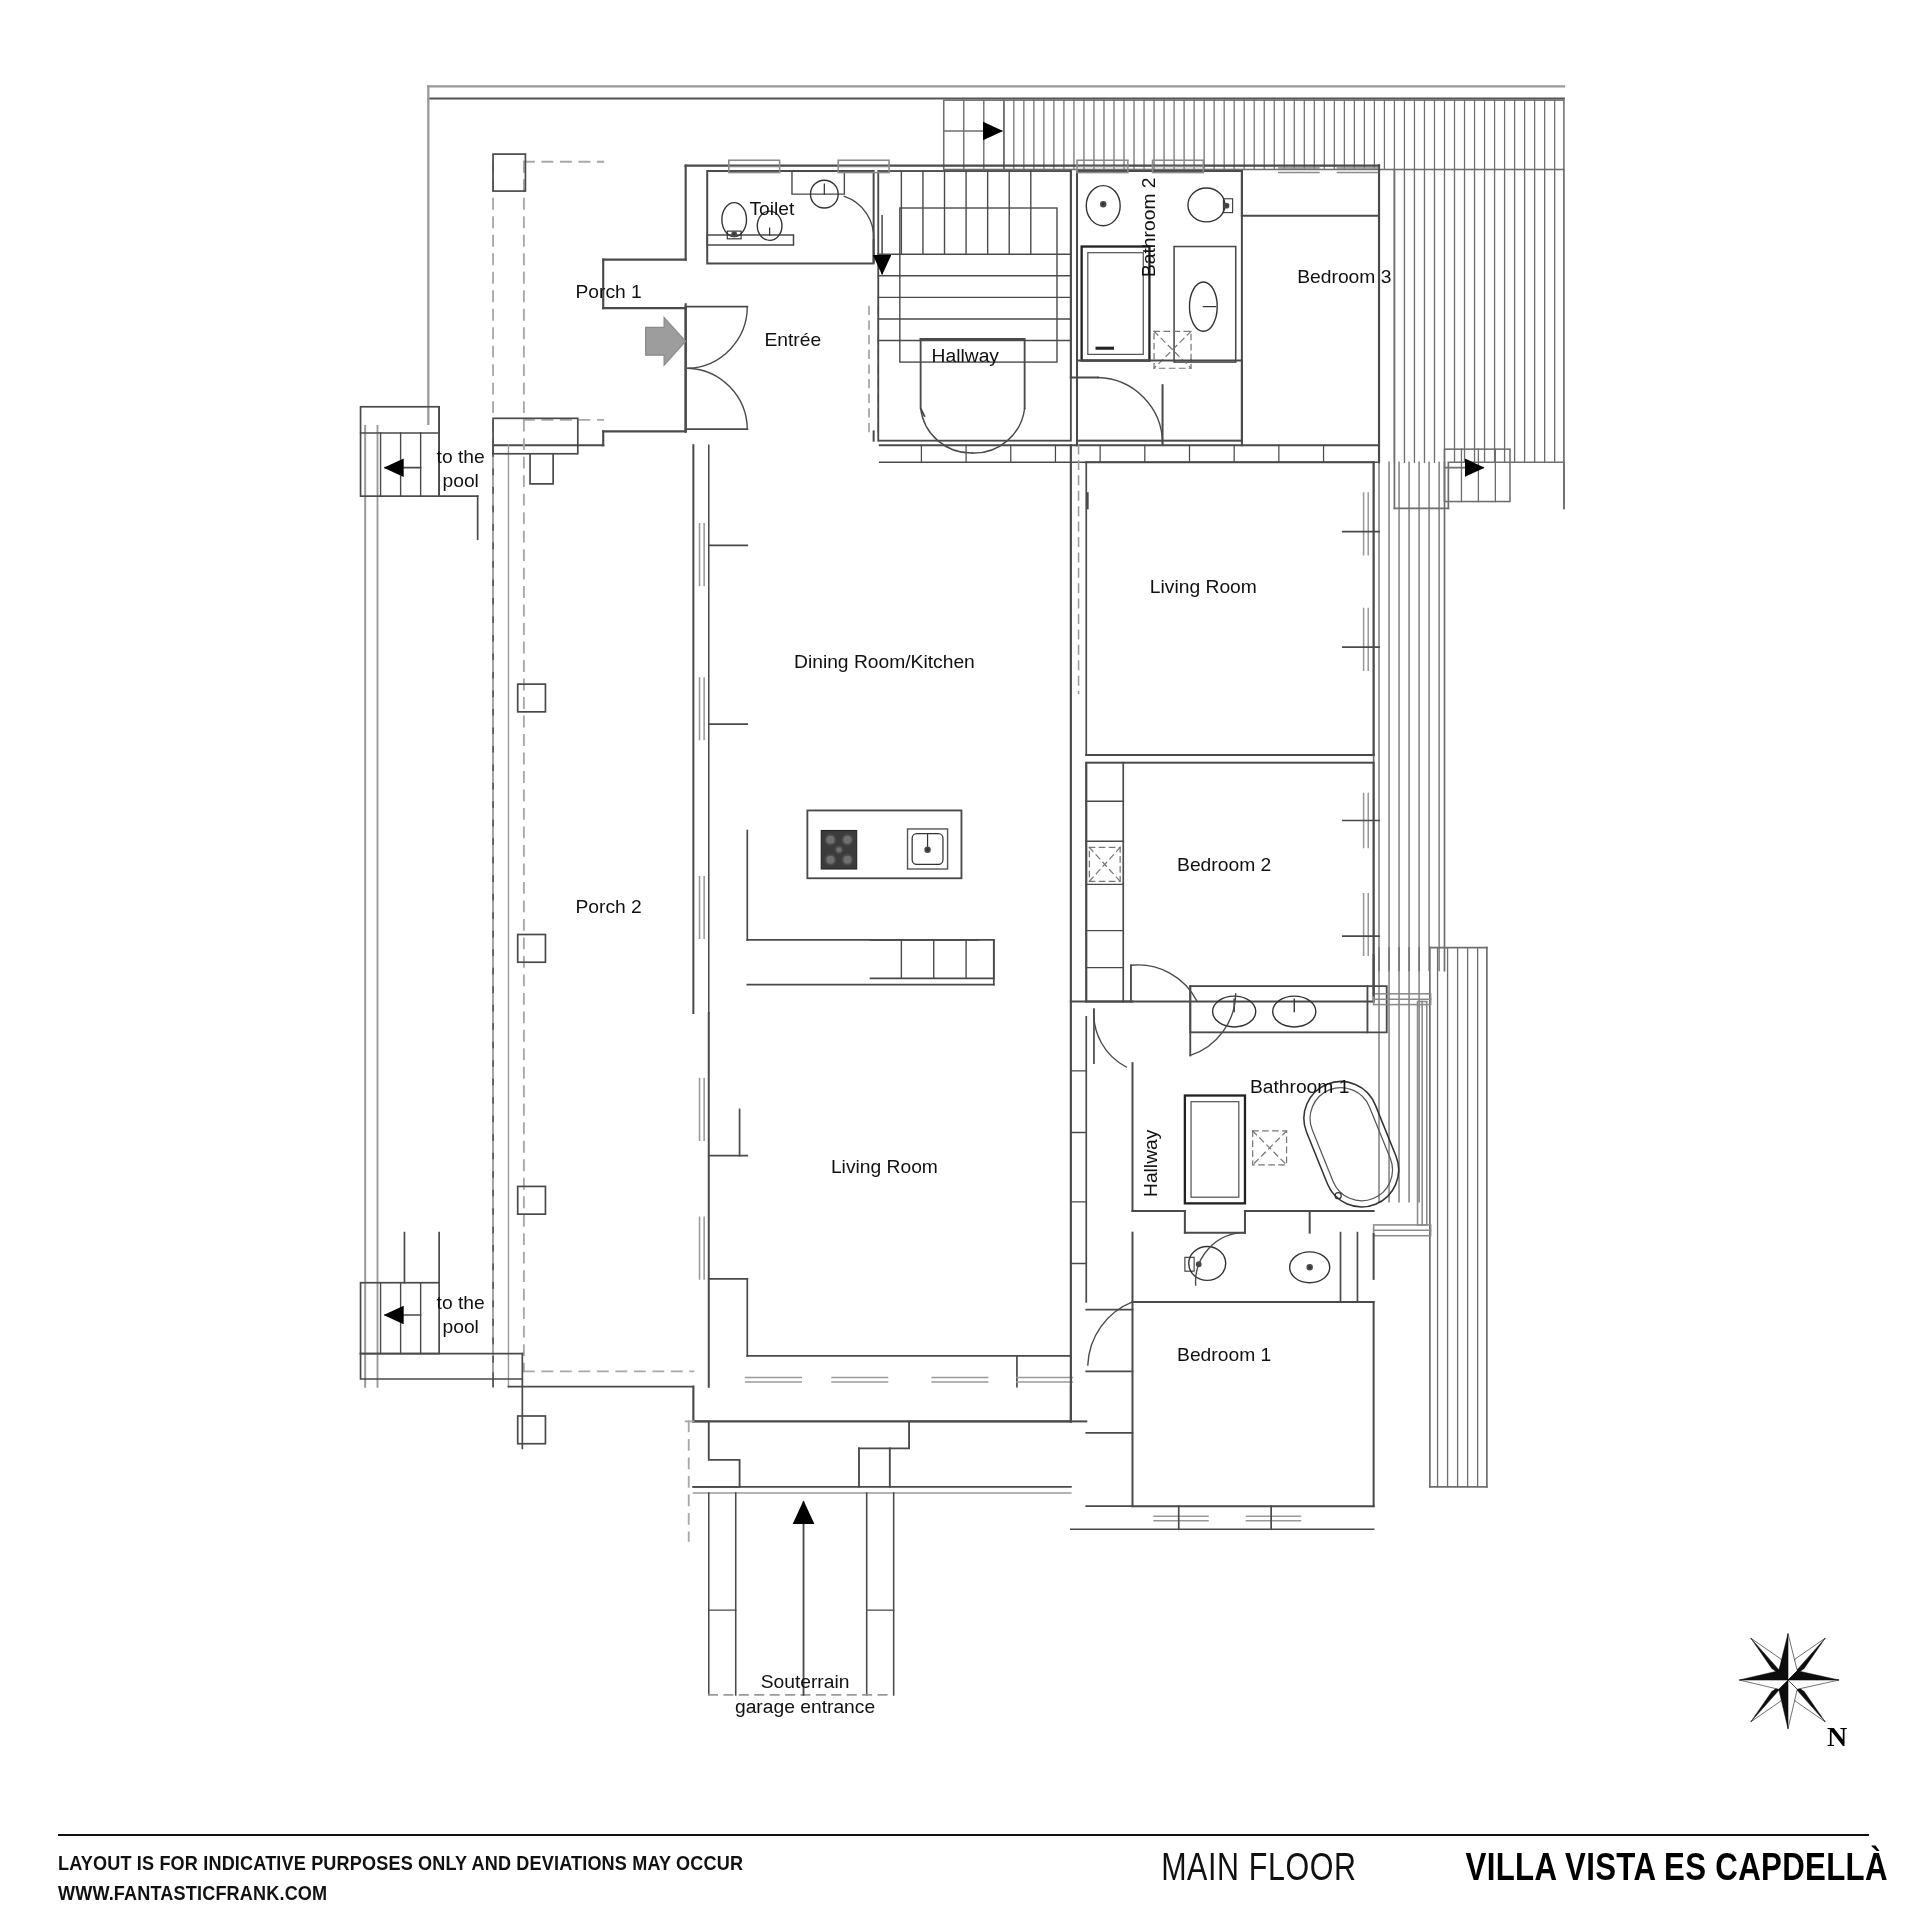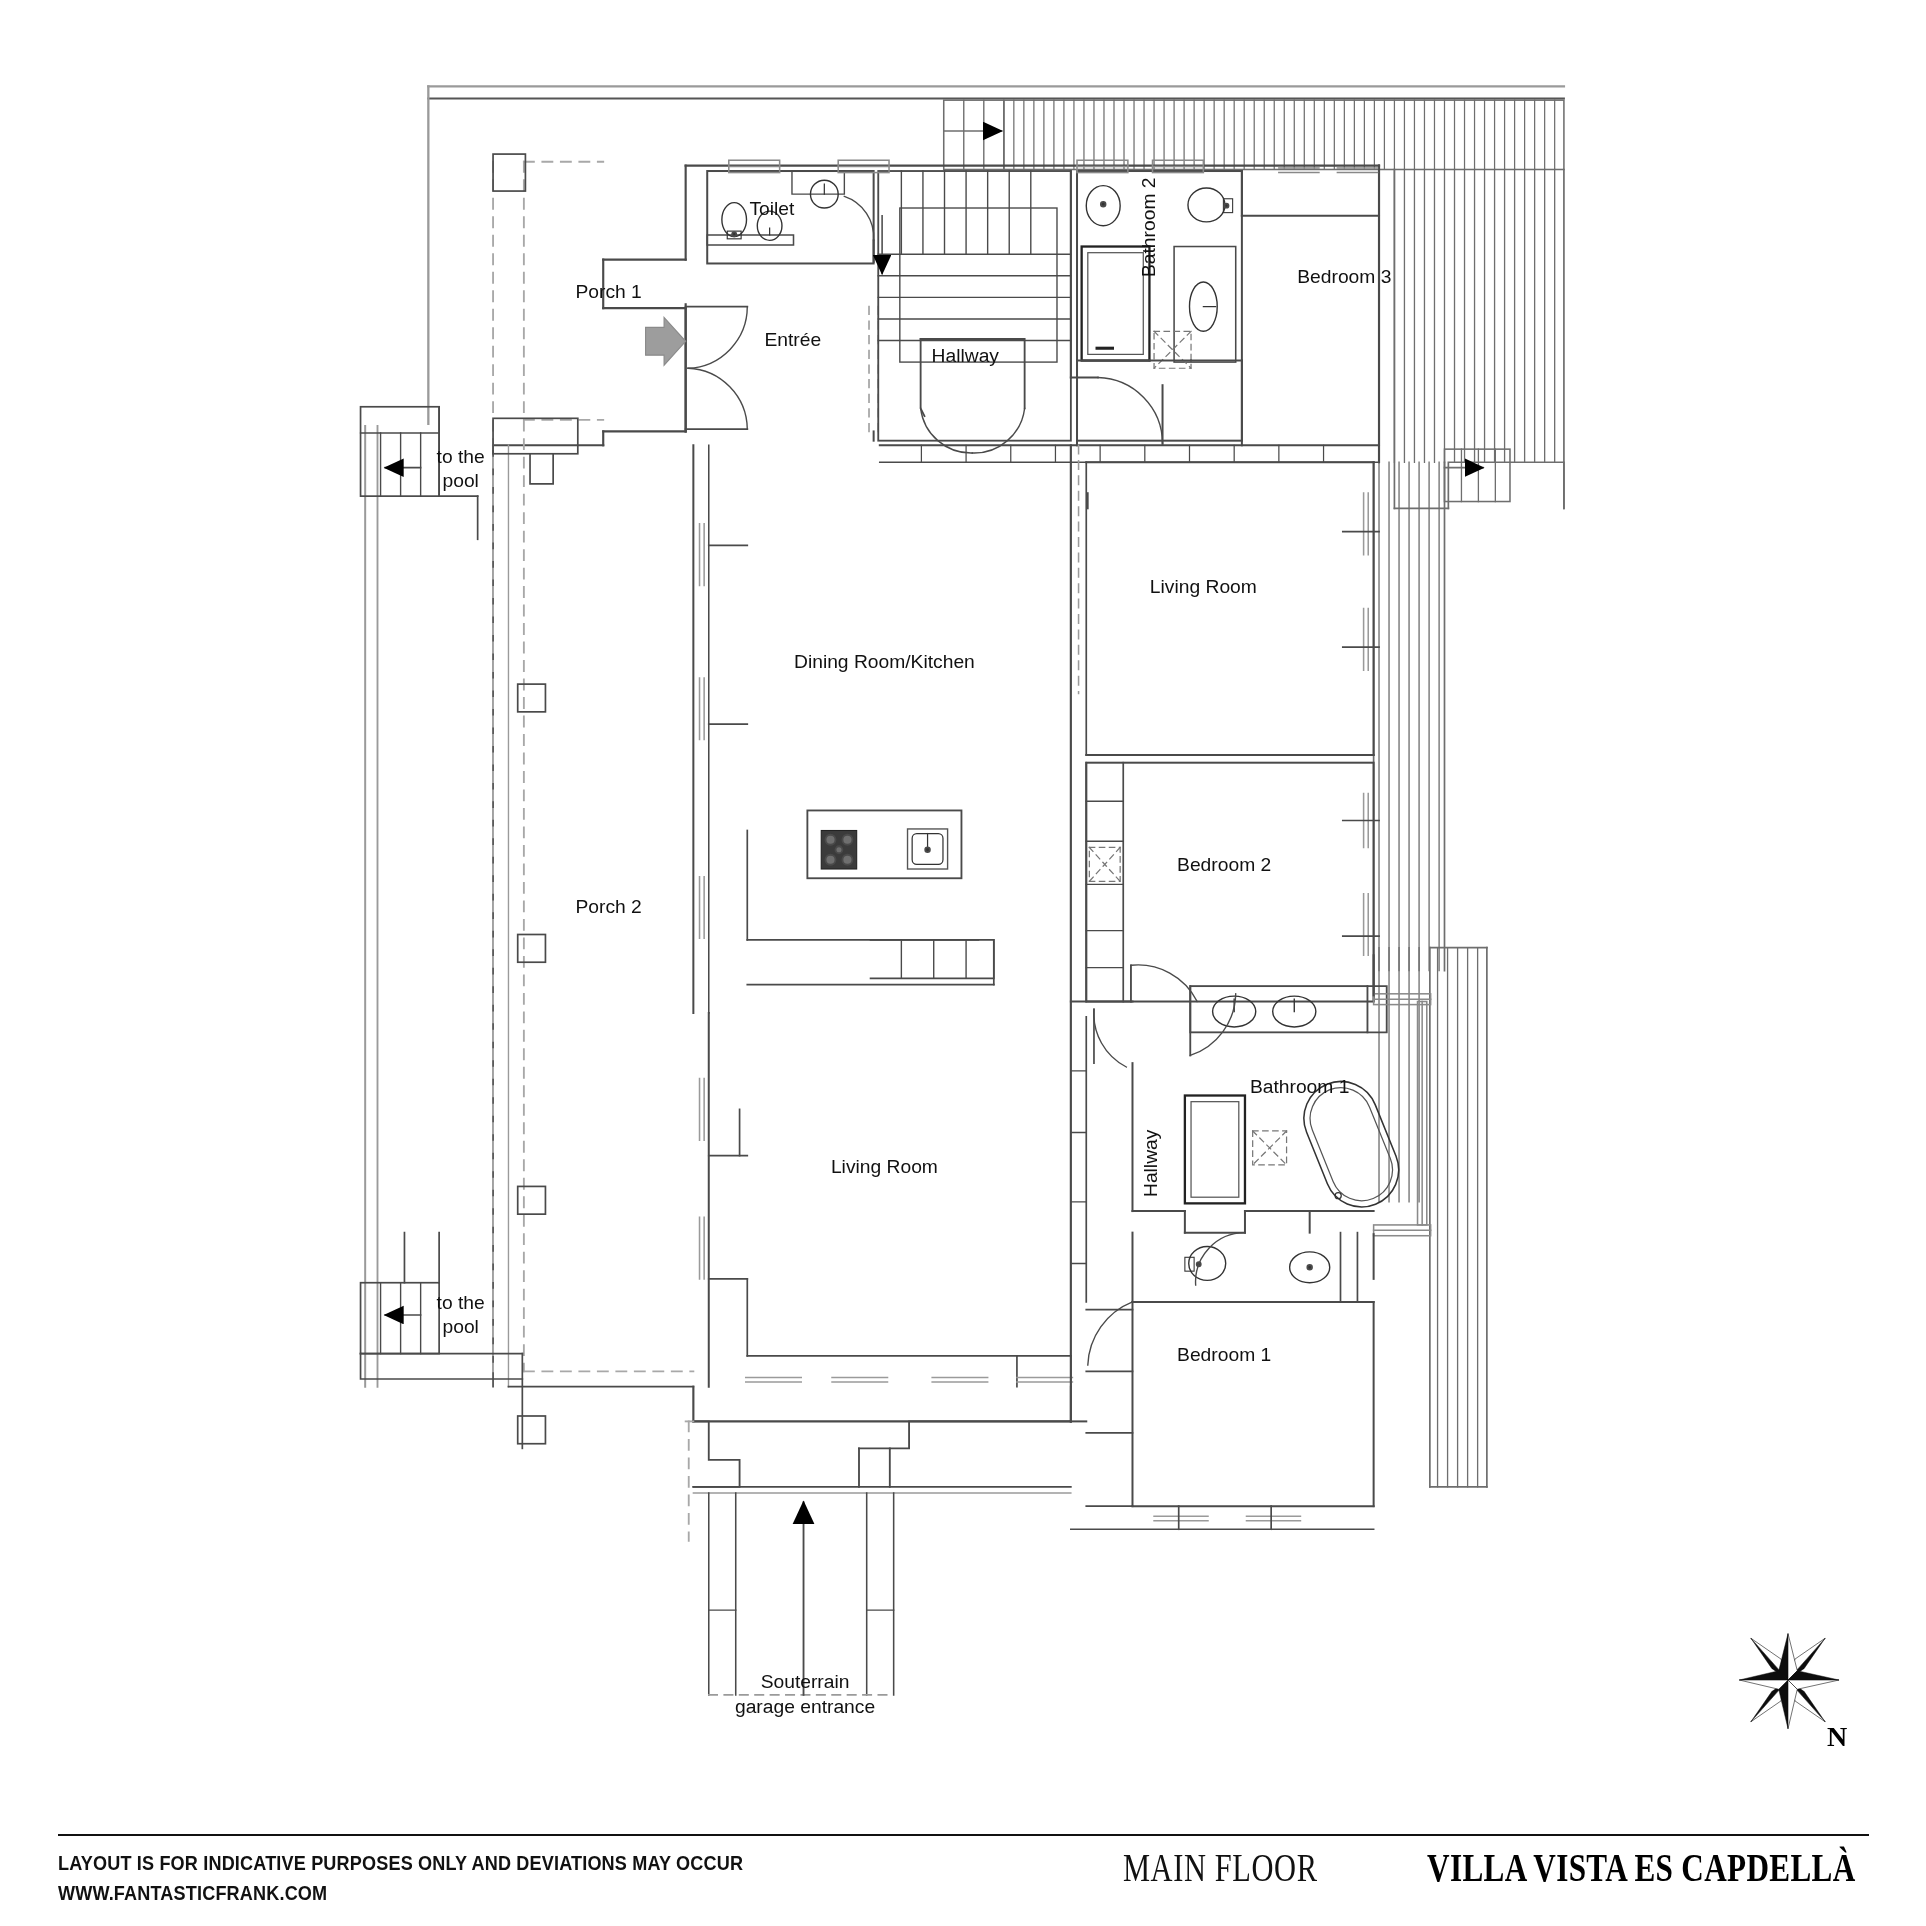--- a/index.html
+++ b/index.html
@@ -9,22 +9,22 @@
   #plan-wrap{position:absolute;left:0;top:0;width:1926px;height:1926px;}
   svg#floorplan{position:absolute;left:0;top:0;width:1926px;height:1926px;display:block;}
   .rlabel{font-family:"Liberation Sans", sans-serif;font-size:25px;fill:#111111;
           text-anchor:middle;dominant-baseline:middle;}
   .footer{position:absolute;left:0;top:1834px;width:1926px;height:68px;}
   .footer-rule{position:absolute;left:58px;top:0px;width:1811px;height:2.3px;background:#111;}
   .footer-left{position:absolute;left:58px;top:14px;font-size:21px;font-weight:700;
                letter-spacing:0.2px;line-height:1.45;color:#111;
                font-family:"Liberation Sans Narrow","Liberation Sans",sans-serif;
                transform:scaleX(0.86);transform-origin:left top;white-space:nowrap;}
-  .footer-right{position:absolute;right:70px;top:10.8px;white-space:nowrap;
-                font-family:Liberation Serif, serif;}
+  .footer-right{position:absolute;right:38px;top:10.8px;white-space:nowrap;
+                font-family:Liberation Sans, sans-serif;}
   .ff-thin{font-size:39px;font-weight:400;letter-spacing:0.8px;color:#111;
            display:inline-block;transform:scaleX(0.78);transform-origin:right bottom;}
   .ff-bold{font-size:39px;font-weight:700;letter-spacing:0.4px;color:#000;
            display:inline-block;transform:scaleX(0.80);transform-origin:right bottom;}
   .compass{position:absolute;left:1730px;top:1622px;width:154px;height:177px;}
   .compass svg{width:116px;height:116px;display:block;}
   .compass .nlab{position:absolute;left:97px;top:99px;font-size:28px;font-weight:700;
                  font-family:"Liberation Serif",serif;color:#000;}
 </style>
 </head>

